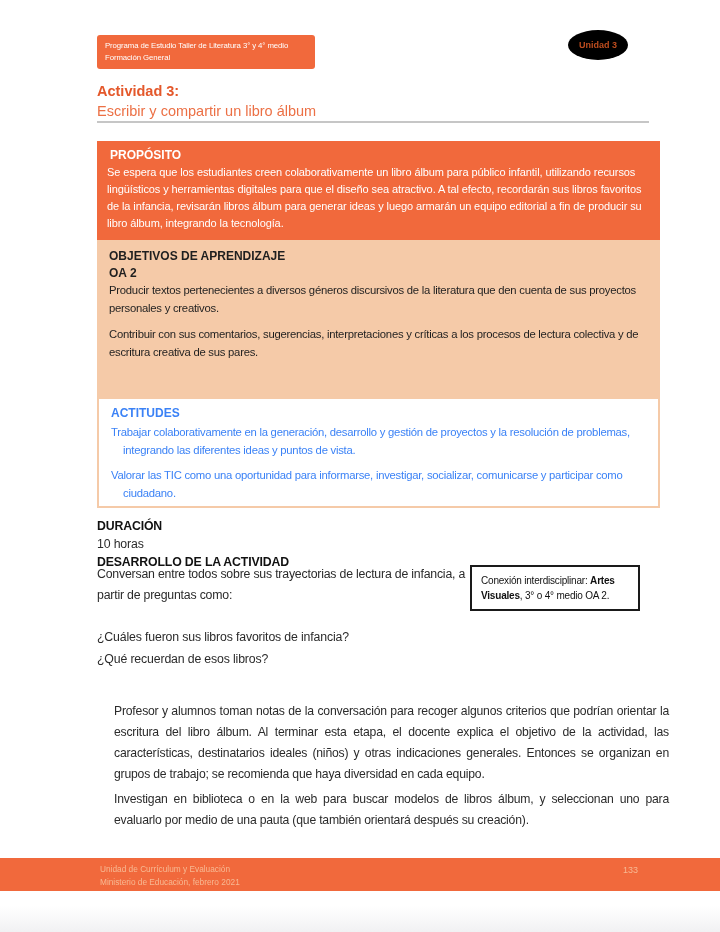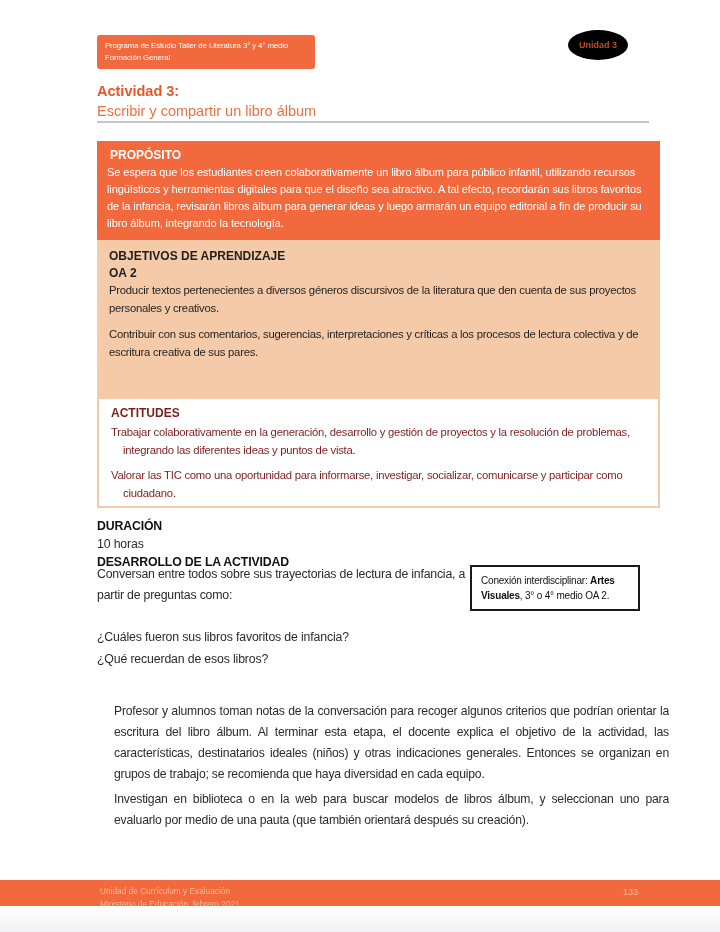--- a/index.html
+++ b/index.html
@@ -33,21 +33,21 @@
   }
   .sec-proposito .sec-heading{font-size:12px;font-weight:bold;padding-left:3px;margin-bottom:2px;}
   .sec-proposito .sec-body{font-size:11px;line-height:17px;letter-spacing:-0.1px;}
   .sec-objetivos{
     background:#F5CAA8;color:#1f1f1f;height:157px;padding:9px 12px 8px;
   }
   .sec-objetivos .sec-heading{font-size:12px;font-weight:bold;margin-bottom:3px;}
   .oa-label{font-size:12px;font-weight:bold;margin-top:2px;}
   .oa-text{font-size:11.3px;line-height:18px;letter-spacing:-0.25px;margin:1px 0 8px;}
   .sec-actitudes{
-    background:#ffffff;border:2px solid #F5CAA8;height:111px;padding:7px 12px 8px;color:#7f1d1d;
+    background:#ffffff;border:2px solid #F5CAA8;height:111px;padding:7px 12px 8px;color:#3b82f6;
   }
   .sec-actitudes .sec-heading{font-size:12px;font-weight:bold;margin-bottom:3px;}
   .actitud-item{
     font-size:11.3px;line-height:18px;letter-spacing:-0.25px;
     padding-left:12px;text-indent:-12px;margin-bottom:7px;
   }
   
   .duracion-block{position:absolute;left:97px;top:517px;font-size:12.3px;line-height:18px;letter-spacing:-0.15px;}
   .bold-heading{font-weight:bold;color:#111;}
   .conexion-box{
@@ -57,21 +57,21 @@
   }
   .intro-par{position:absolute;left:97px;top:564px;width:372px;font-size:12.3px;line-height:21px;letter-spacing:-0.2px;}
   .questions{position:absolute;left:97px;top:626px;font-size:12.3px;line-height:22px;letter-spacing:-0.15px;}
   .para{
     position:absolute;left:114px;width:555px;font-size:12.2px;line-height:21px;
     letter-spacing:-0.2px;text-align:justify;
   }
   .para-1{top:701px;}
   .para-2{top:789px;}
   
-  .footer-bar{position:absolute;left:0;top:880px;width:720px;height:33px;background:#F1693C;}
+  .footer-bar{position:absolute;left:0;top:858px;width:720px;height:33px;background:#F1693C;}
   .footer-text{position:absolute;left:100px;top:5px;color:#F7B993;font-size:8.3px;line-height:1.55;}
   .footer-text div{white-space:nowrap;}
   .footer-page{position:absolute;right:82px;top:7px;color:#F7B993;font-size:9px;}
   .bottom-fade{position:absolute;left:0;top:906px;width:720px;height:26px;
     background:linear-gradient(#ffffff,#f1f1f3);}
 </style>
 </head>
 <body>
 
 <div class="header-box">

